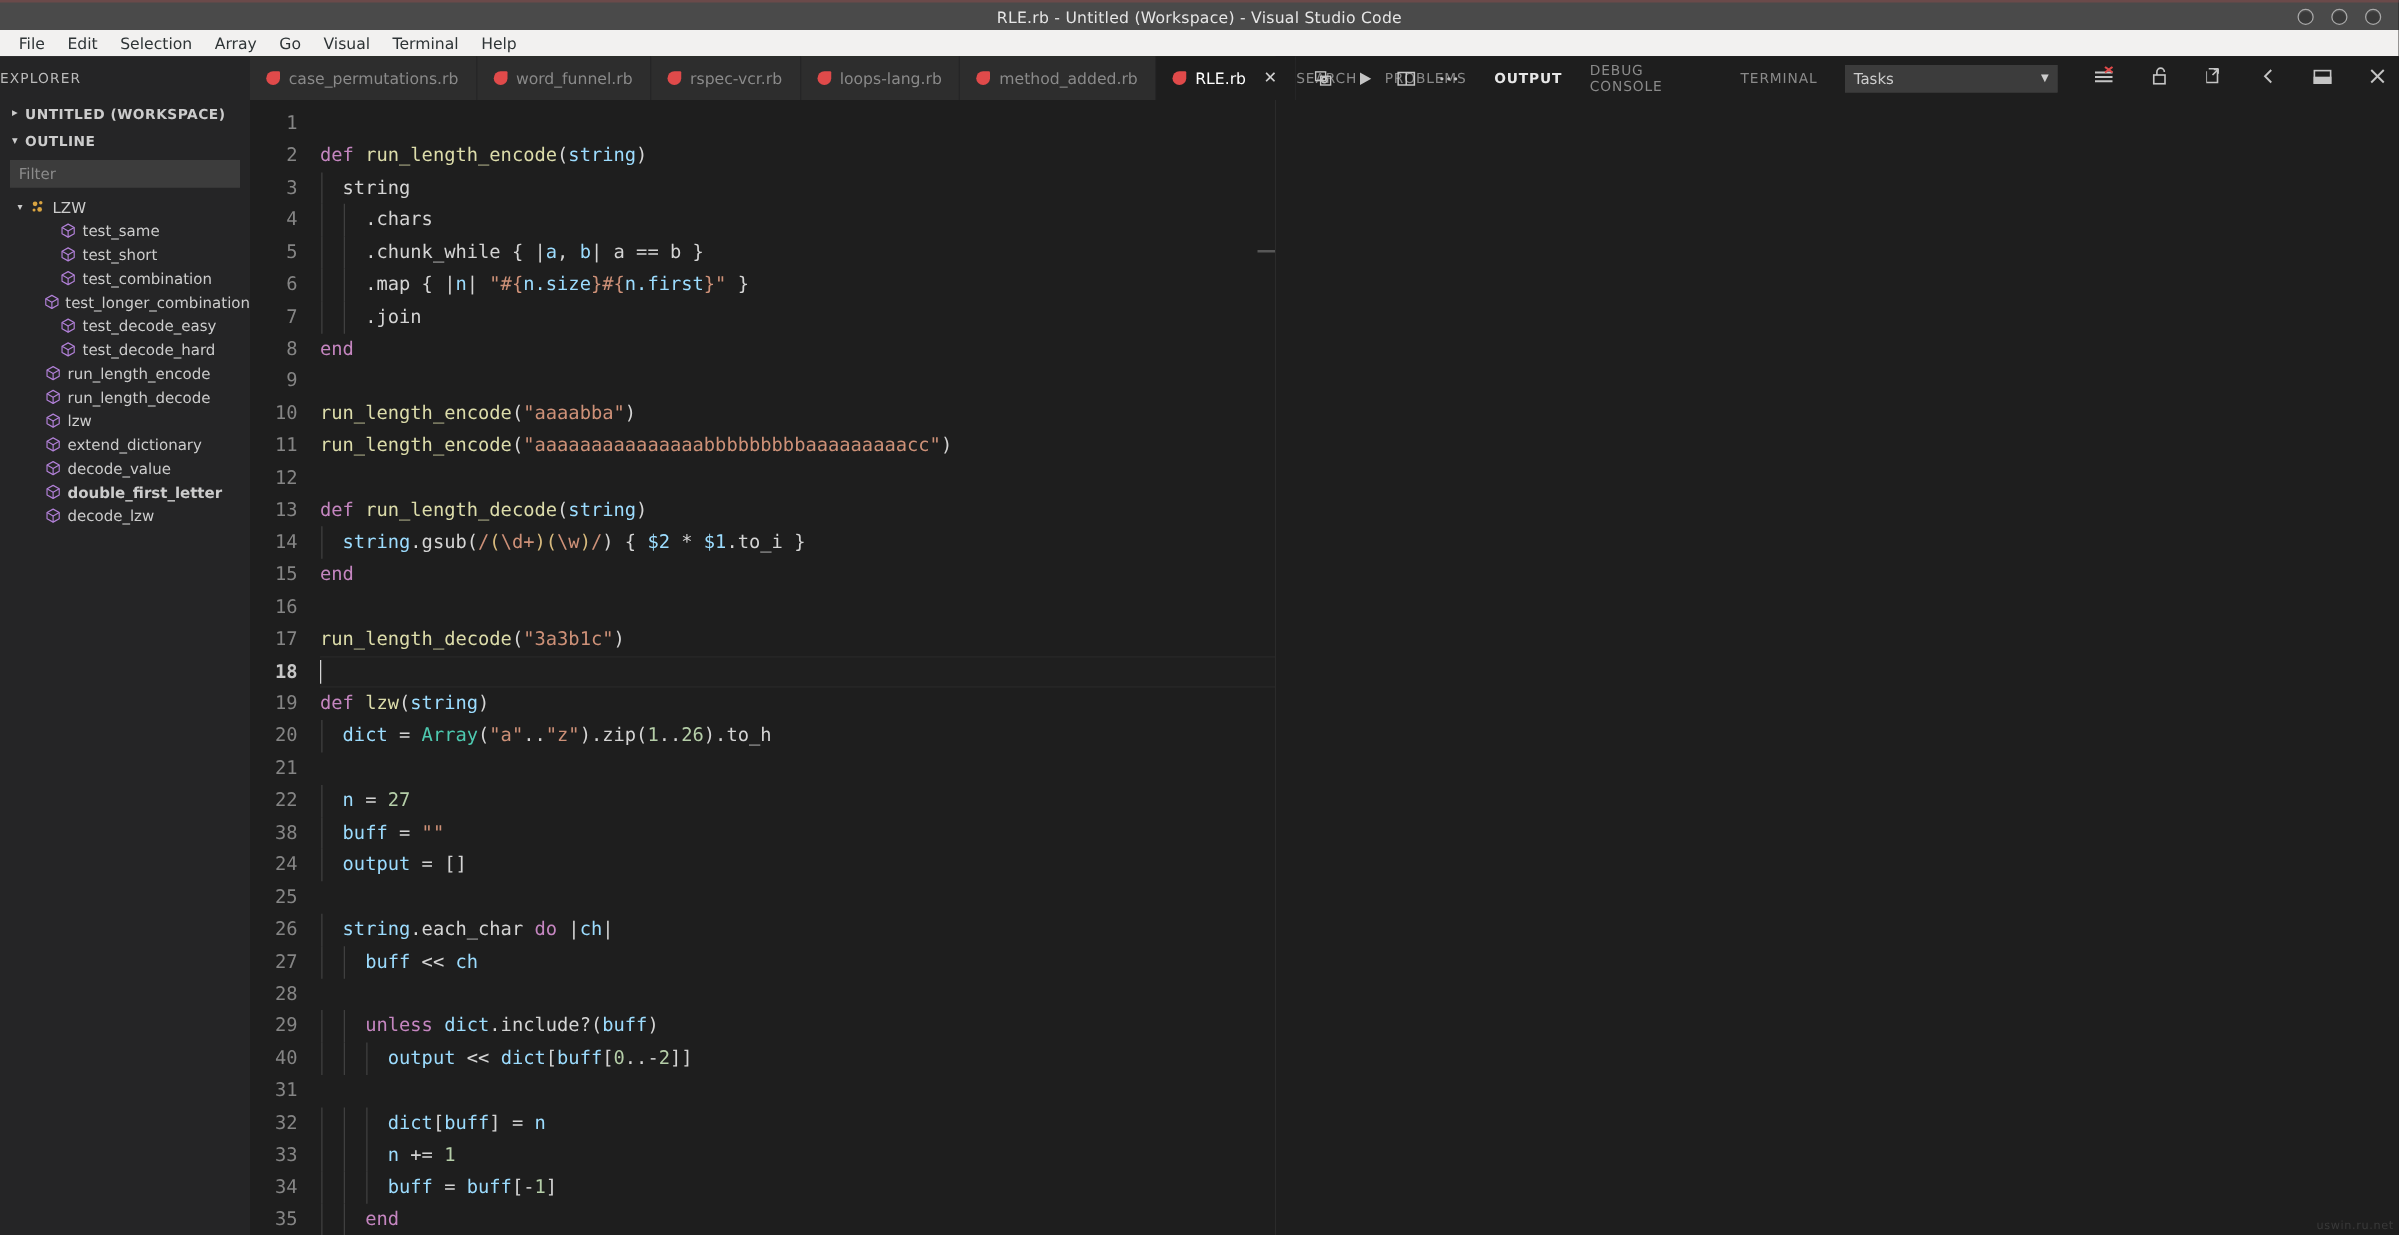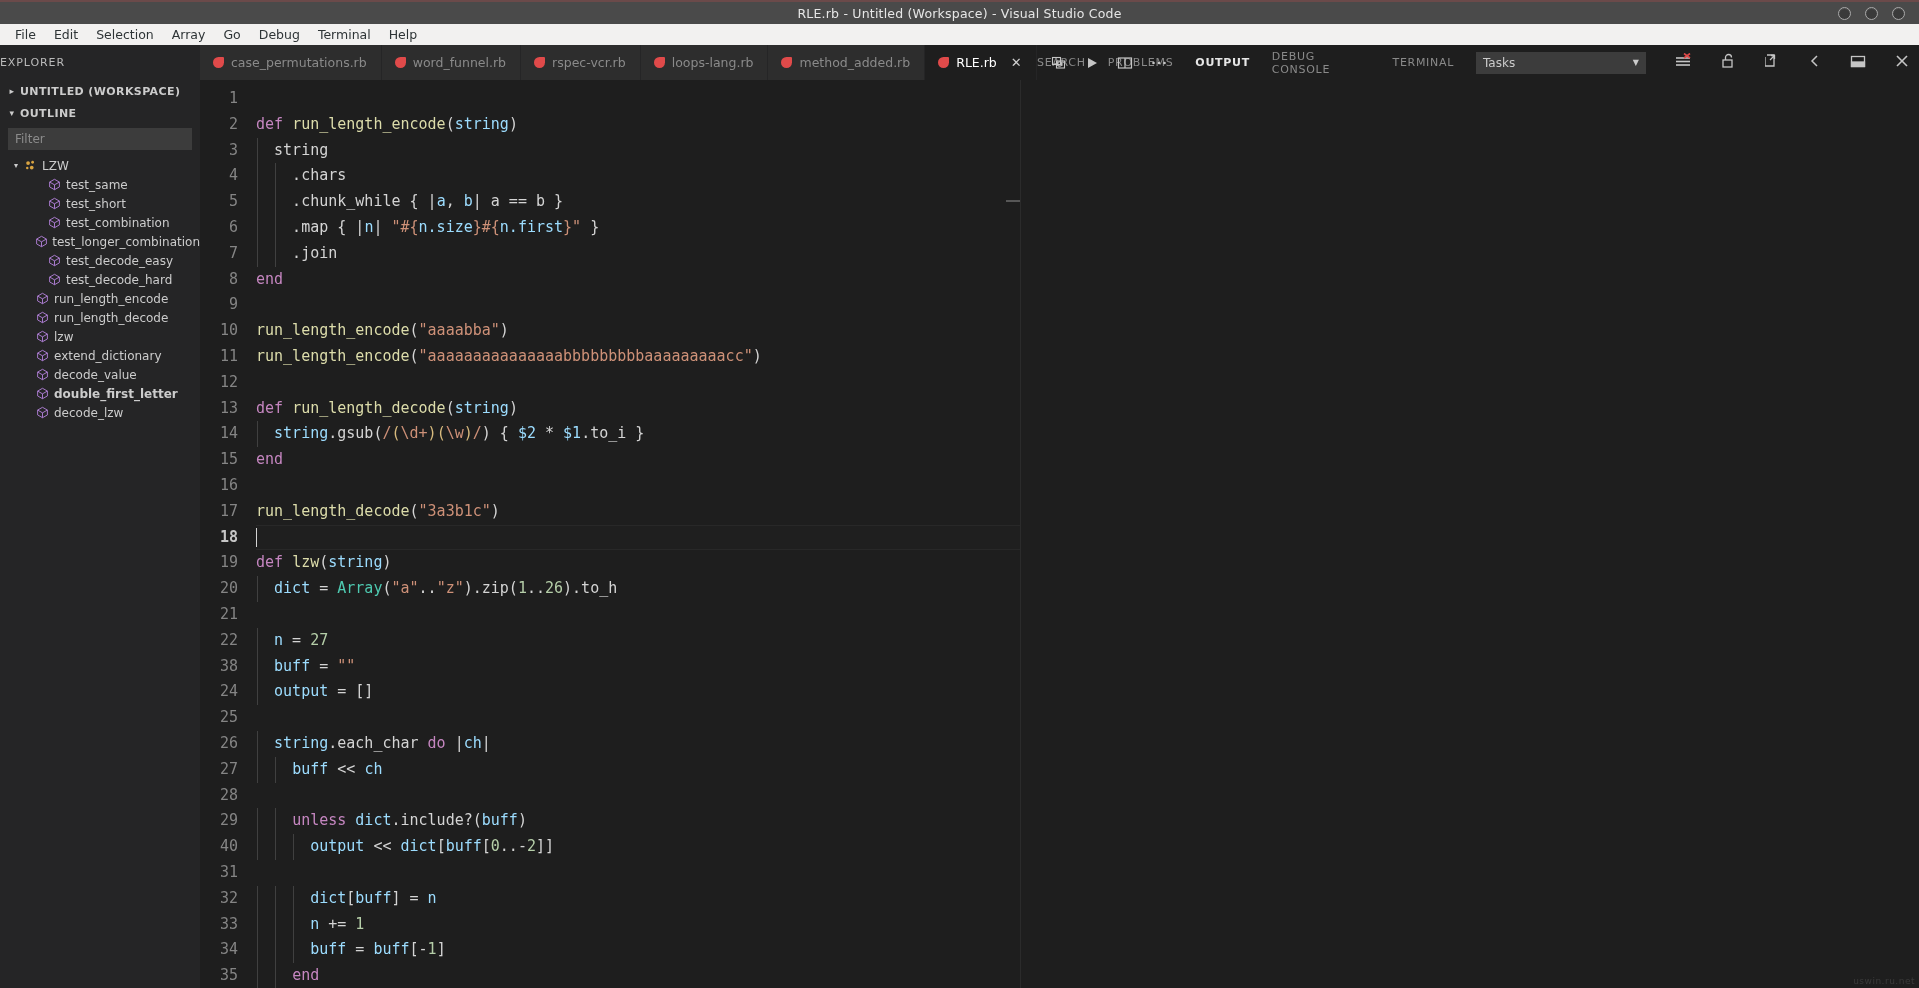--- a/index.html
+++ b/index.html
@@ -209,21 +209,21 @@
     <div class="wbtn"></div>
   </div>
 </div>
 
 <div id="menubar">
   <div class="menu-item">File</div>
   <div class="menu-item">Edit</div>
   <div class="menu-item">Selection</div>
   <div class="menu-item">Array</div>
   <div class="menu-item">Go</div>
-  <div class="menu-item">Debug</div>
+  <div class="menu-item">Visual</div>
   <div class="menu-item">Terminal</div>
   <div class="menu-item">Help</div>
 </div>
 
 <div id="body">
 
   <div id="sidebar">
     <div id="sidebar-title">EXPLORER</div>
 
     <div class="section-head">

